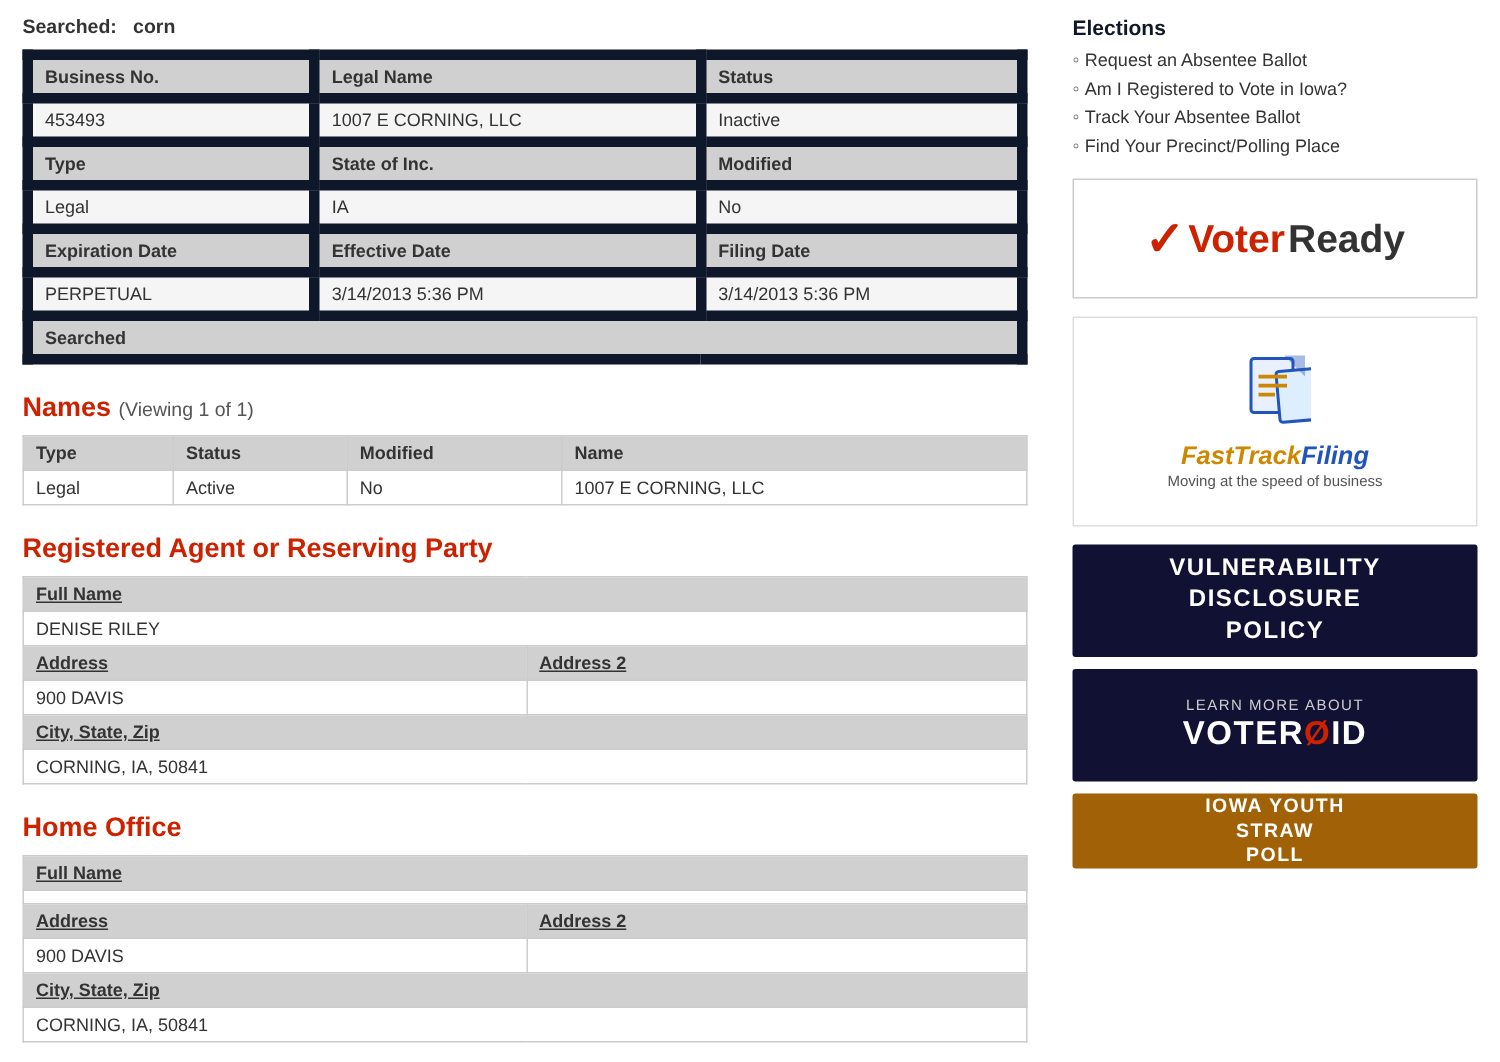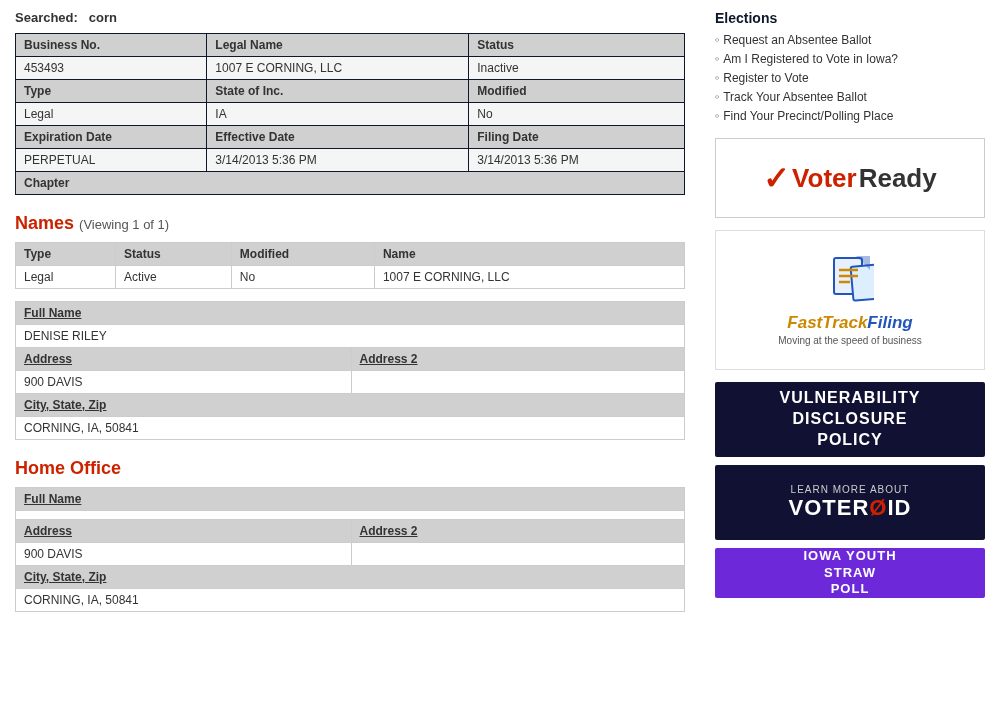--- a/index.html
+++ b/index.html
@@ -8,21 +8,21 @@
     .layout { display: flex; width: 1000px; }
 
     
     .main-content { flex: 1; padding: 10px 15px; min-width: 0; }
 
     .searched-line { font-size: 13px; margin-bottom: 8px; color: #333; }
     .searched-line span { font-weight: bold; }
 
     
     .biz-table { width: 100%; border-collapse: collapse; margin-bottom: 12px; font-size: 12px; }
-    .biz-table th, .biz-table td { padding: 4px 8px; border: 1px solid #0f172a; }
+    .biz-table th, .biz-table td { padding: 4px 8px; border: 7px solid #0f172a; }
     .biz-table th { background: #d0d0d0; font-weight: bold; text-align: left; }
     .biz-table tr:nth-child(even) td { background: #f5f5f5; }
     .biz-table .chapter-header td { background: #d0d0d0; font-weight: bold; }
     .biz-table .chapter-value td { background: #fff; }
 
     
     .section-title { color: #cc2200; font-size: 18px; font-weight: bold; margin: 18px 0 8px 0; }
 
     
     .names-table { width: 100%; border-collapse: collapse; font-size: 12px; margin-bottom: 12px; }
@@ -102,21 +102,21 @@
       align-items: center;
       justify-content: center;
       border-radius: 2px;
     }
     .voteroid-learn { font-size: 10px; letter-spacing: 1px; color: #ccc; text-transform: uppercase; }
     .voteroid-title { font-size: 22px; font-weight: bold; letter-spacing: 1px; color: #fff; }
     .voteroid-o { color: #cc2200; }
 
     
     .straw-poll-banner {
-      background: #6d28d9;
+      background: #a16207;
       color: #fff;
       padding: 8px;
       height: 50px;
       display: flex;
       align-items: center;
       justify-content: center;
       border-radius: 2px;
     }
     .straw-poll-text { font-size: 13px; font-weight: bold; text-align: center; letter-spacing: 1px; text-transform: uppercase; line-height: 1.3; }
 
@@ -161,21 +161,21 @@
         <th>Expiration Date</th>
         <th>Effective Date</th>
         <th>Filing Date</th>
       </tr>
       <tr>
         <td>PERPETUAL</td>
         <td>3/14/2013 5:36 PM</td>
         <td>3/14/2013 5:36 PM</td>
       </tr>
       <tr class="chapter-header">
-        <td colspan="3">Chapter</td>
+        <td colspan="3">Searched</td>
       </tr>
     </tbody>
       </table>
 
     <div class="section-title">
       <span>Names</span>
       <span class="viewing-label">(Viewing 1 of 1)</span>
     </div>
 
     <table class="names-table">
@@ -188,20 +188,21 @@
       </tr>
       <tr>
         <td>Legal</td>
         <td>Active</td>
         <td>No</td>
         <td>1007 E CORNING, LLC</td>
       </tr>
     </tbody>
       </table>
 
+    <div class="section-title">Registered Agent or Reserving Party</div>
 
     <table class="agent-table">
       <tbody>
           <tr class="header-row">
         <td colspan="2">Full Name</td>
       </tr>
       <tr class="value-row">
         <td colspan="2">DENISE RILEY</td>
       </tr>
       <tr class="header-row">
@@ -250,21 +251,20 @@
 
   </div>
 
   <div class="sidebar">
 
     <div class="elections-section">
       <div class="elections-title">Elections</div>
       <ul class="elections-list">
         <li><a>Request an Absentee Ballot</a></li>
         <li><a>Am I Registered to Vote in Iowa?</a></li>
-        <li><a>Register to Vote</a></li>
         <li><a>Track Your Absentee Ballot</a></li>
         <li><a>Find Your Precinct/Polling Place</a></li>
       </ul>
     </div>
 
     <div class="voter-ready-banner">
       <div class="voter-ready-logo">
         <span class="voter-ready-check">✓</span>
         <span style="font-size:26px;font-weight:bold;color:#cc2200;">Voter</span>
         <span style="font-size:26px;font-weight:bold;color:#333;">Ready</span>

